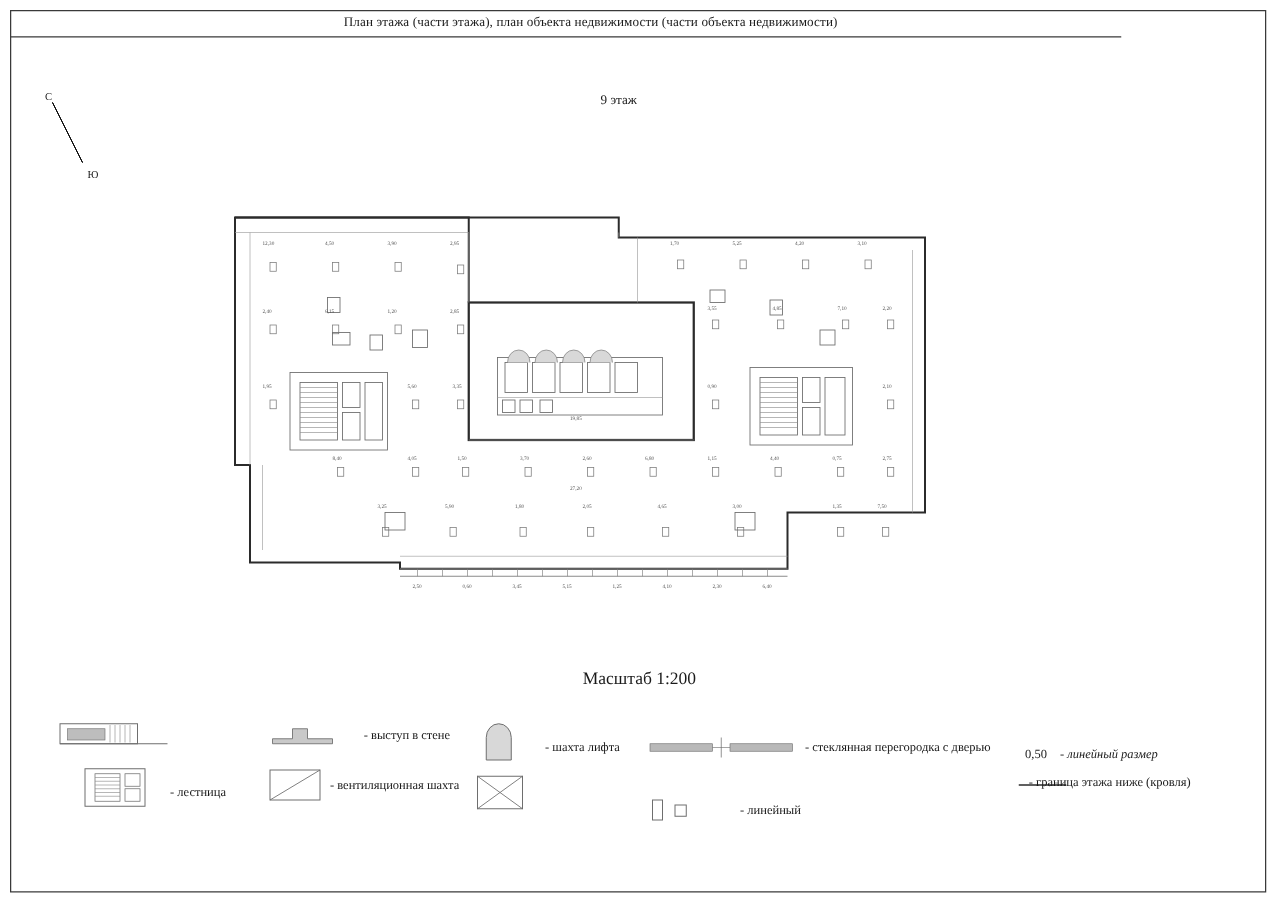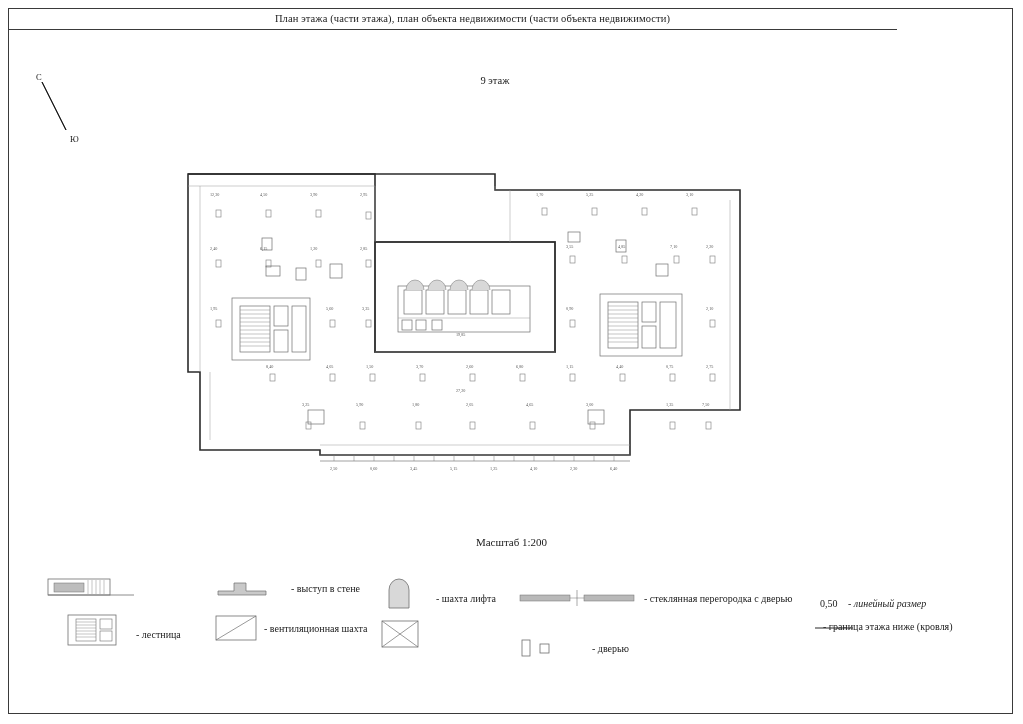--- a/index.html
+++ b/index.html
@@ -54,21 +54,21 @@
     text-align: center;
     font-size: 10.5px;
   }
   .floor-label span { display: inline-block; }
   .scale-label {
     position: absolute;
     left: 0;
     top: 536px;
     width: 1023px;
     text-align: center;
-    font-size: 11px;
+    font-size: 14px;
   }
   
   .compass {
     position: absolute;
     left: 36px;
     top: 72px;
     width: 60px;
     height: 80px;
   }
   .compass .c-n {
@@ -420,21 +420,21 @@
       </svg>
     </div>
     <div class="lg-text" style="left:608px; top:28px;">- стеклянная перегородка с дверью</div>
 
     <div class="lg-item" style="left:484px; top:72px;">
       <svg width="40" height="22" viewBox="0 0 40 22">
         <rect x="2" y="3" width="8" height="16" fill="none" stroke="#6e6e6e" stroke-width="0.8"></rect>
         <rect x="20" y="7" width="9" height="9" fill="none" stroke="#6e6e6e" stroke-width="0.8"></rect>
       </svg>
     </div>
-    <div class="lg-text" style="left:556px; top:78px;">- дверью</div>
+    <div class="lg-text" style="left:556px; top:78px;">- линейный</div>
 
     <div class="lg-text" style="left:784px; top:33px;">0,50</div>
     <div class="lg-text" style="left:812px; top:33px;font-style:italic;">- линейный размер</div>
 
     <div class="lg-item" style="left:778px; top:59px;">
       <svg width="40" height="8" viewBox="0 0 40 8">
         <line x1="1" y1="4" x2="39" y2="4" stroke="#2b2b2b" stroke-width="1.2"></line>
       </svg>
     </div>
     <div class="lg-text" style="left:787px; top:56px;">- граница этажа ниже (кровля)</div>

